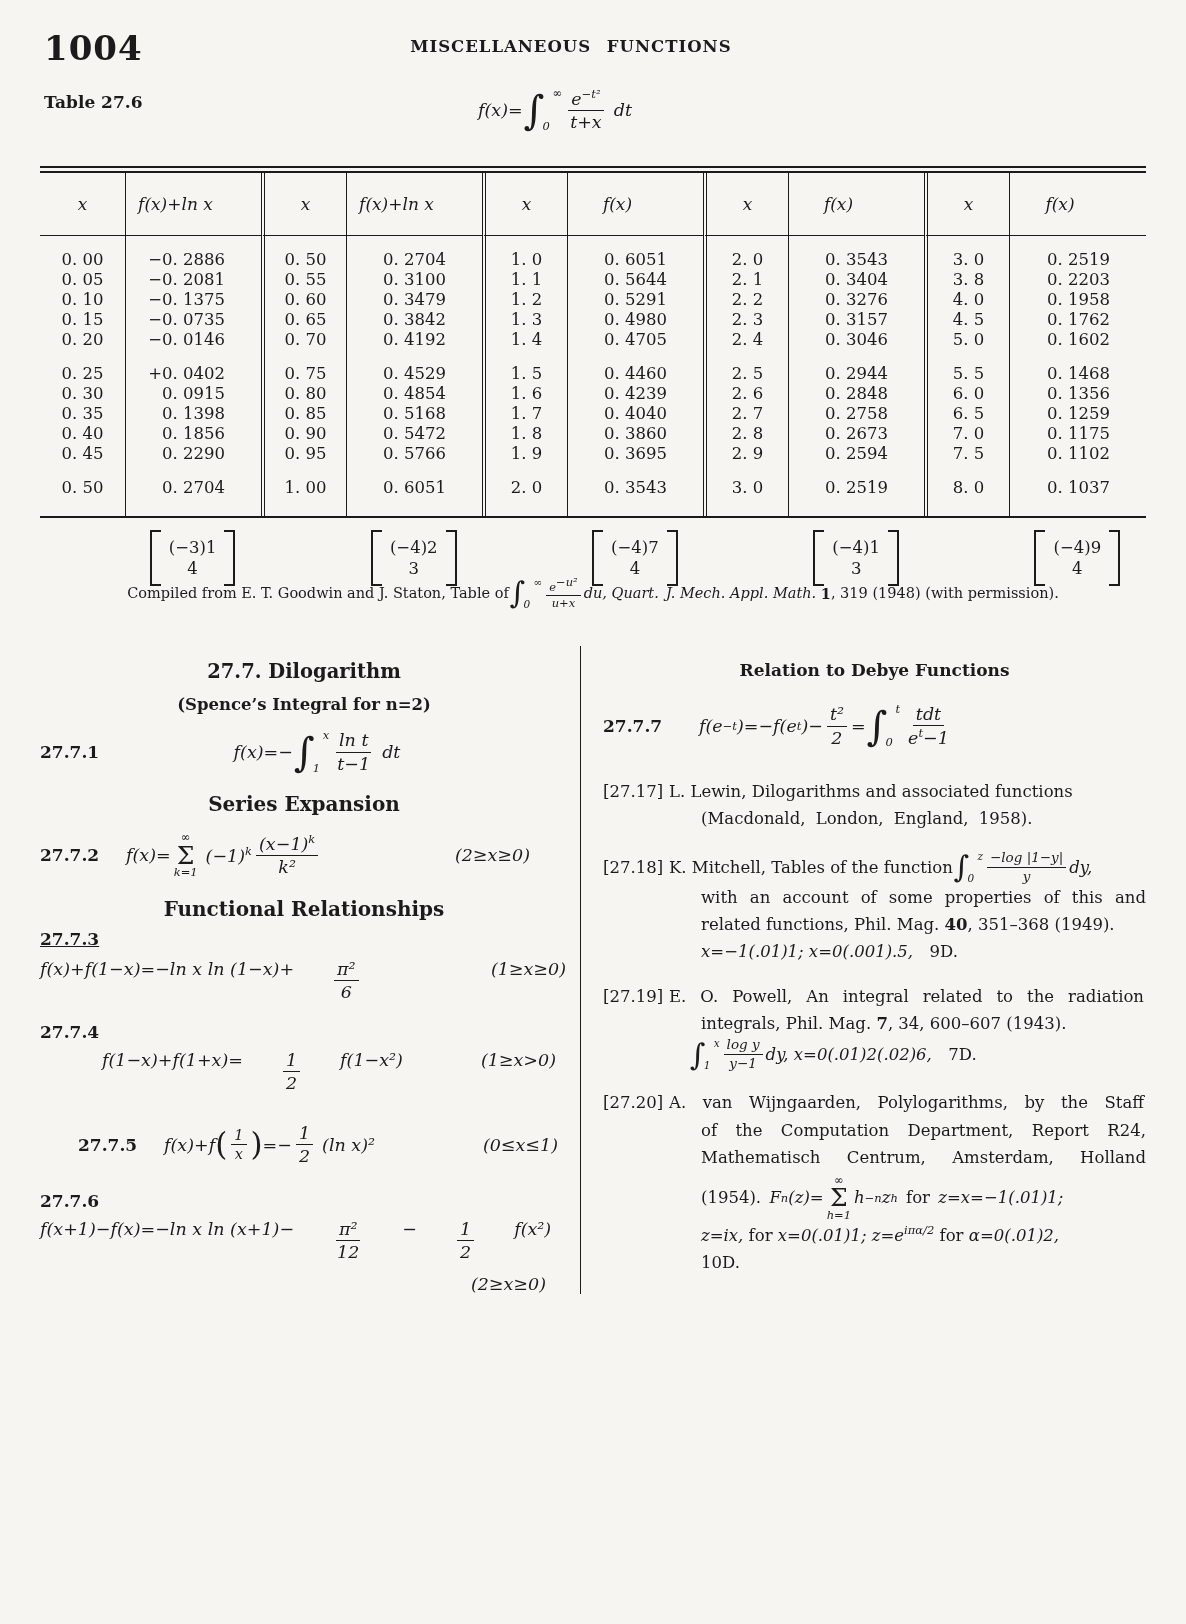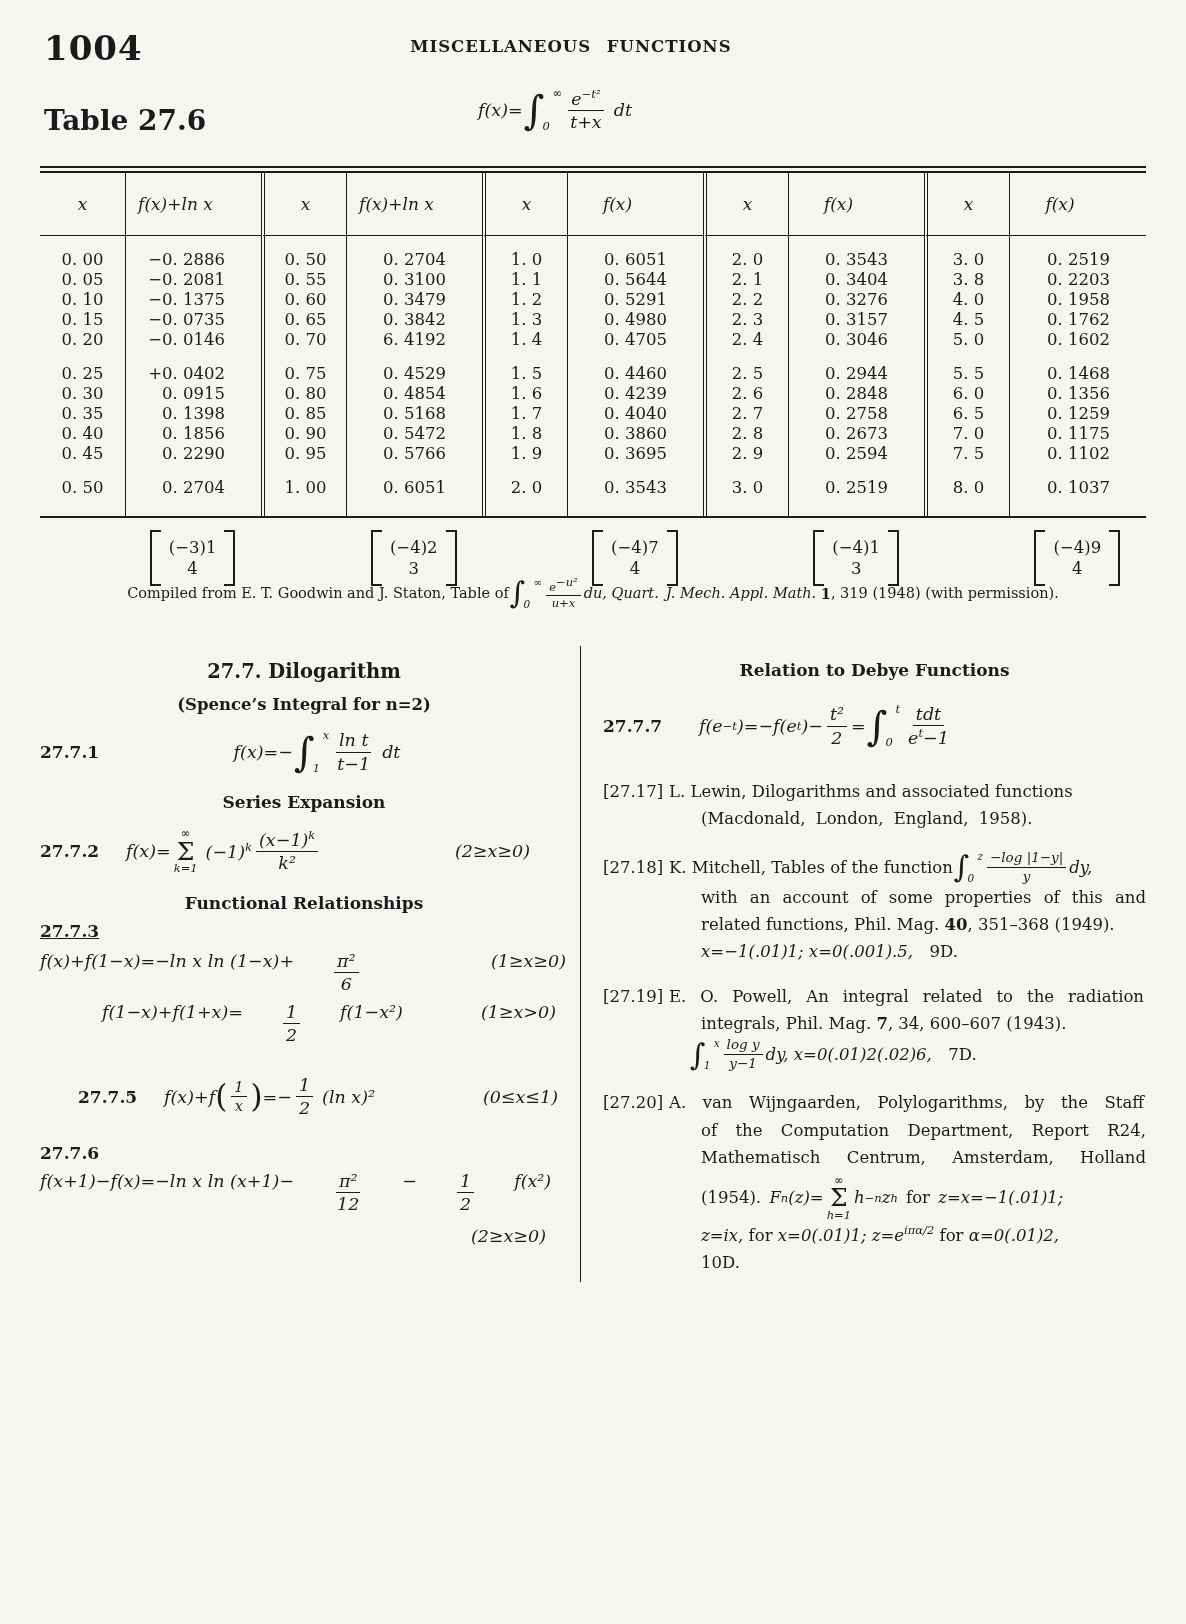--- a/index.html
+++ b/index.html
@@ -8,21 +8,21 @@
   .it{font-style:italic;}
 
   
   .pagehead{position:absolute;top:28px;left:40px;right:40px;height:40px;}
   .pageno{position:absolute;left:4px;top:0;font-size:34px;font-weight:700;letter-spacing:1px;}
   .runtitle{position:absolute;left:48%;transform:translateX(-50%);top:9px;
             font-size:16.5px;font-weight:700;letter-spacing:1px;word-spacing:9px;}
 
   
   .tcap{position:absolute;top:78px;left:40px;right:40px;height:86px;}
-  .ttitle{position:absolute;left:4px;top:26px;font-size:28px;font-weight:700;}
+  .ttitle{position:absolute;left:4px;top:14px;font-size:17px;font-weight:700;}
   .tformula{position:absolute;left:515px;top:10px;transform:translateX(-50%);
             display:flex;align-items:center;font-size:17.5px;}
 
   
   .fr{display:inline-flex;flex-direction:column;align-items:center;vertical-align:middle;margin:0 4px;line-height:1.15;}
   .fr .n{padding:0 3px 1px;border-bottom:1.4px solid #1b1b1b;text-align:center;}
   .fr .d{padding:1px 3px 0;text-align:center;}
   .fr.sm{font-size:13.5px;margin:0 3px;}
   .itg{display:inline-flex;align-items:center;vertical-align:middle;margin:0 1px;}
   .itg .sym{font-size:40px;line-height:.85;font-style:normal;}
@@ -72,21 +72,21 @@
   .tfoot{position:absolute;top:576px;left:0;width:100%;display:flex;justify-content:center;
          align-items:center;font-size:14.5px;}
   .tfoot .fr{font-size:11.5px;}
 
   
   .cols{position:absolute;top:646px;left:40px;width:1106px;display:flex;align-items:stretch;}
   .colL{width:540px;padding-right:12px;box-sizing:border-box;font-size:17.5px;}
   .colR{flex:1;border-left:1.6px solid #1b1b1b;padding-left:22px;padding-bottom:6px;box-sizing:border-box;font-size:16.5px;}
   .secTitle{text-align:center;font-size:19.5px;font-weight:700;margin-top:14px;}
   .secSub{text-align:center;font-size:16.5px;font-weight:700;margin-top:12px;}
-  .shead{text-align:center;font-size:17px;font-weight:700;margin-top:18px;}
+  .shead{text-align:center;font-size:20px;font-weight:700;margin-top:18px;}
   .eqrow{display:flex;align-items:center;margin-top:16px;}
   .eqlabel{font-weight:700;font-size:17px;font-style:normal;flex:0 0 86px;}
   .eqmid{flex:1;display:flex;align-items:center;justify-content:center;}
   .eqline{display:flex;margin-top:8px;gap:36px;}
   .cond{margin-left:auto;font-style:italic;}
   .lblline{font-weight:700;font-size:17px;margin-top:14px;}
 
   
   .eq7row{display:flex;align-items:center;margin-top:24px;}
   .eq7row .eqlabel{flex:0 0 96px;}
@@ -188,21 +188,21 @@
         <div class="cell c-f bl-s">0. 3842</div>
         <div class="cell c-x bl-d">1. 3</div>
         <div class="cell c-f bl-s">0. 4980</div>
         <div class="cell c-x bl-d">2. 3</div>
         <div class="cell c-f bl-s">0. 3157</div>
         <div class="cell c-x bl-d">4. 5</div>
         <div class="cell c-f bl-s">0. 1762</div>
         <div class="cell c-x">0. 20</div>
         <div class="cell c-f bl-s">−0. 0146</div>
         <div class="cell c-x bl-d">0. 70</div>
-        <div class="cell c-f bl-s">6. 4192</div>
+        <div class="cell c-f bl-s">0. 4192</div>
         <div class="cell c-x bl-d">1. 4</div>
         <div class="cell c-f bl-s">0. 4705</div>
         <div class="cell c-x bl-d">2. 4</div>
         <div class="cell c-f bl-s">0. 3046</div>
         <div class="cell c-x bl-d">5. 0</div>
         <div class="cell c-f bl-s">0. 1602</div>
         <div class="cell c-x gap"></div>
         <div class="cell c-f bl-s gap"></div>
         <div class="cell c-x bl-d gap"></div>
         <div class="cell c-f bl-s gap"></div>
@@ -415,20 +415,21 @@
 
       <div class="eqline it" style="margin-top:10px;">
         <span>f(x)+f(1−x)=−ln x ln (1−x)+</span>
         <span class="fr">
           <span class="n">π²</span>
           <span class="d">6</span>
         </span>
         <span class="cond" style="margin-right:2px;">(1≥x≥0)</span>
       </div>
 
+      <div class="lblline" style="margin-top:20px;">27.7.4</div>
 
       <div class="eqline it" style="margin-top:8px;">
         <span style="margin-left:62px;">f(1−x)+f(1+x)=</span>
         <span class="fr">
           <span class="n">1</span>
           <span class="d">2</span>
         </span>
         <span>f(1−x²)</span>
         <span class="cond" style="margin-right:12px;">(1≥x&gt;0)</span>
       </div>

